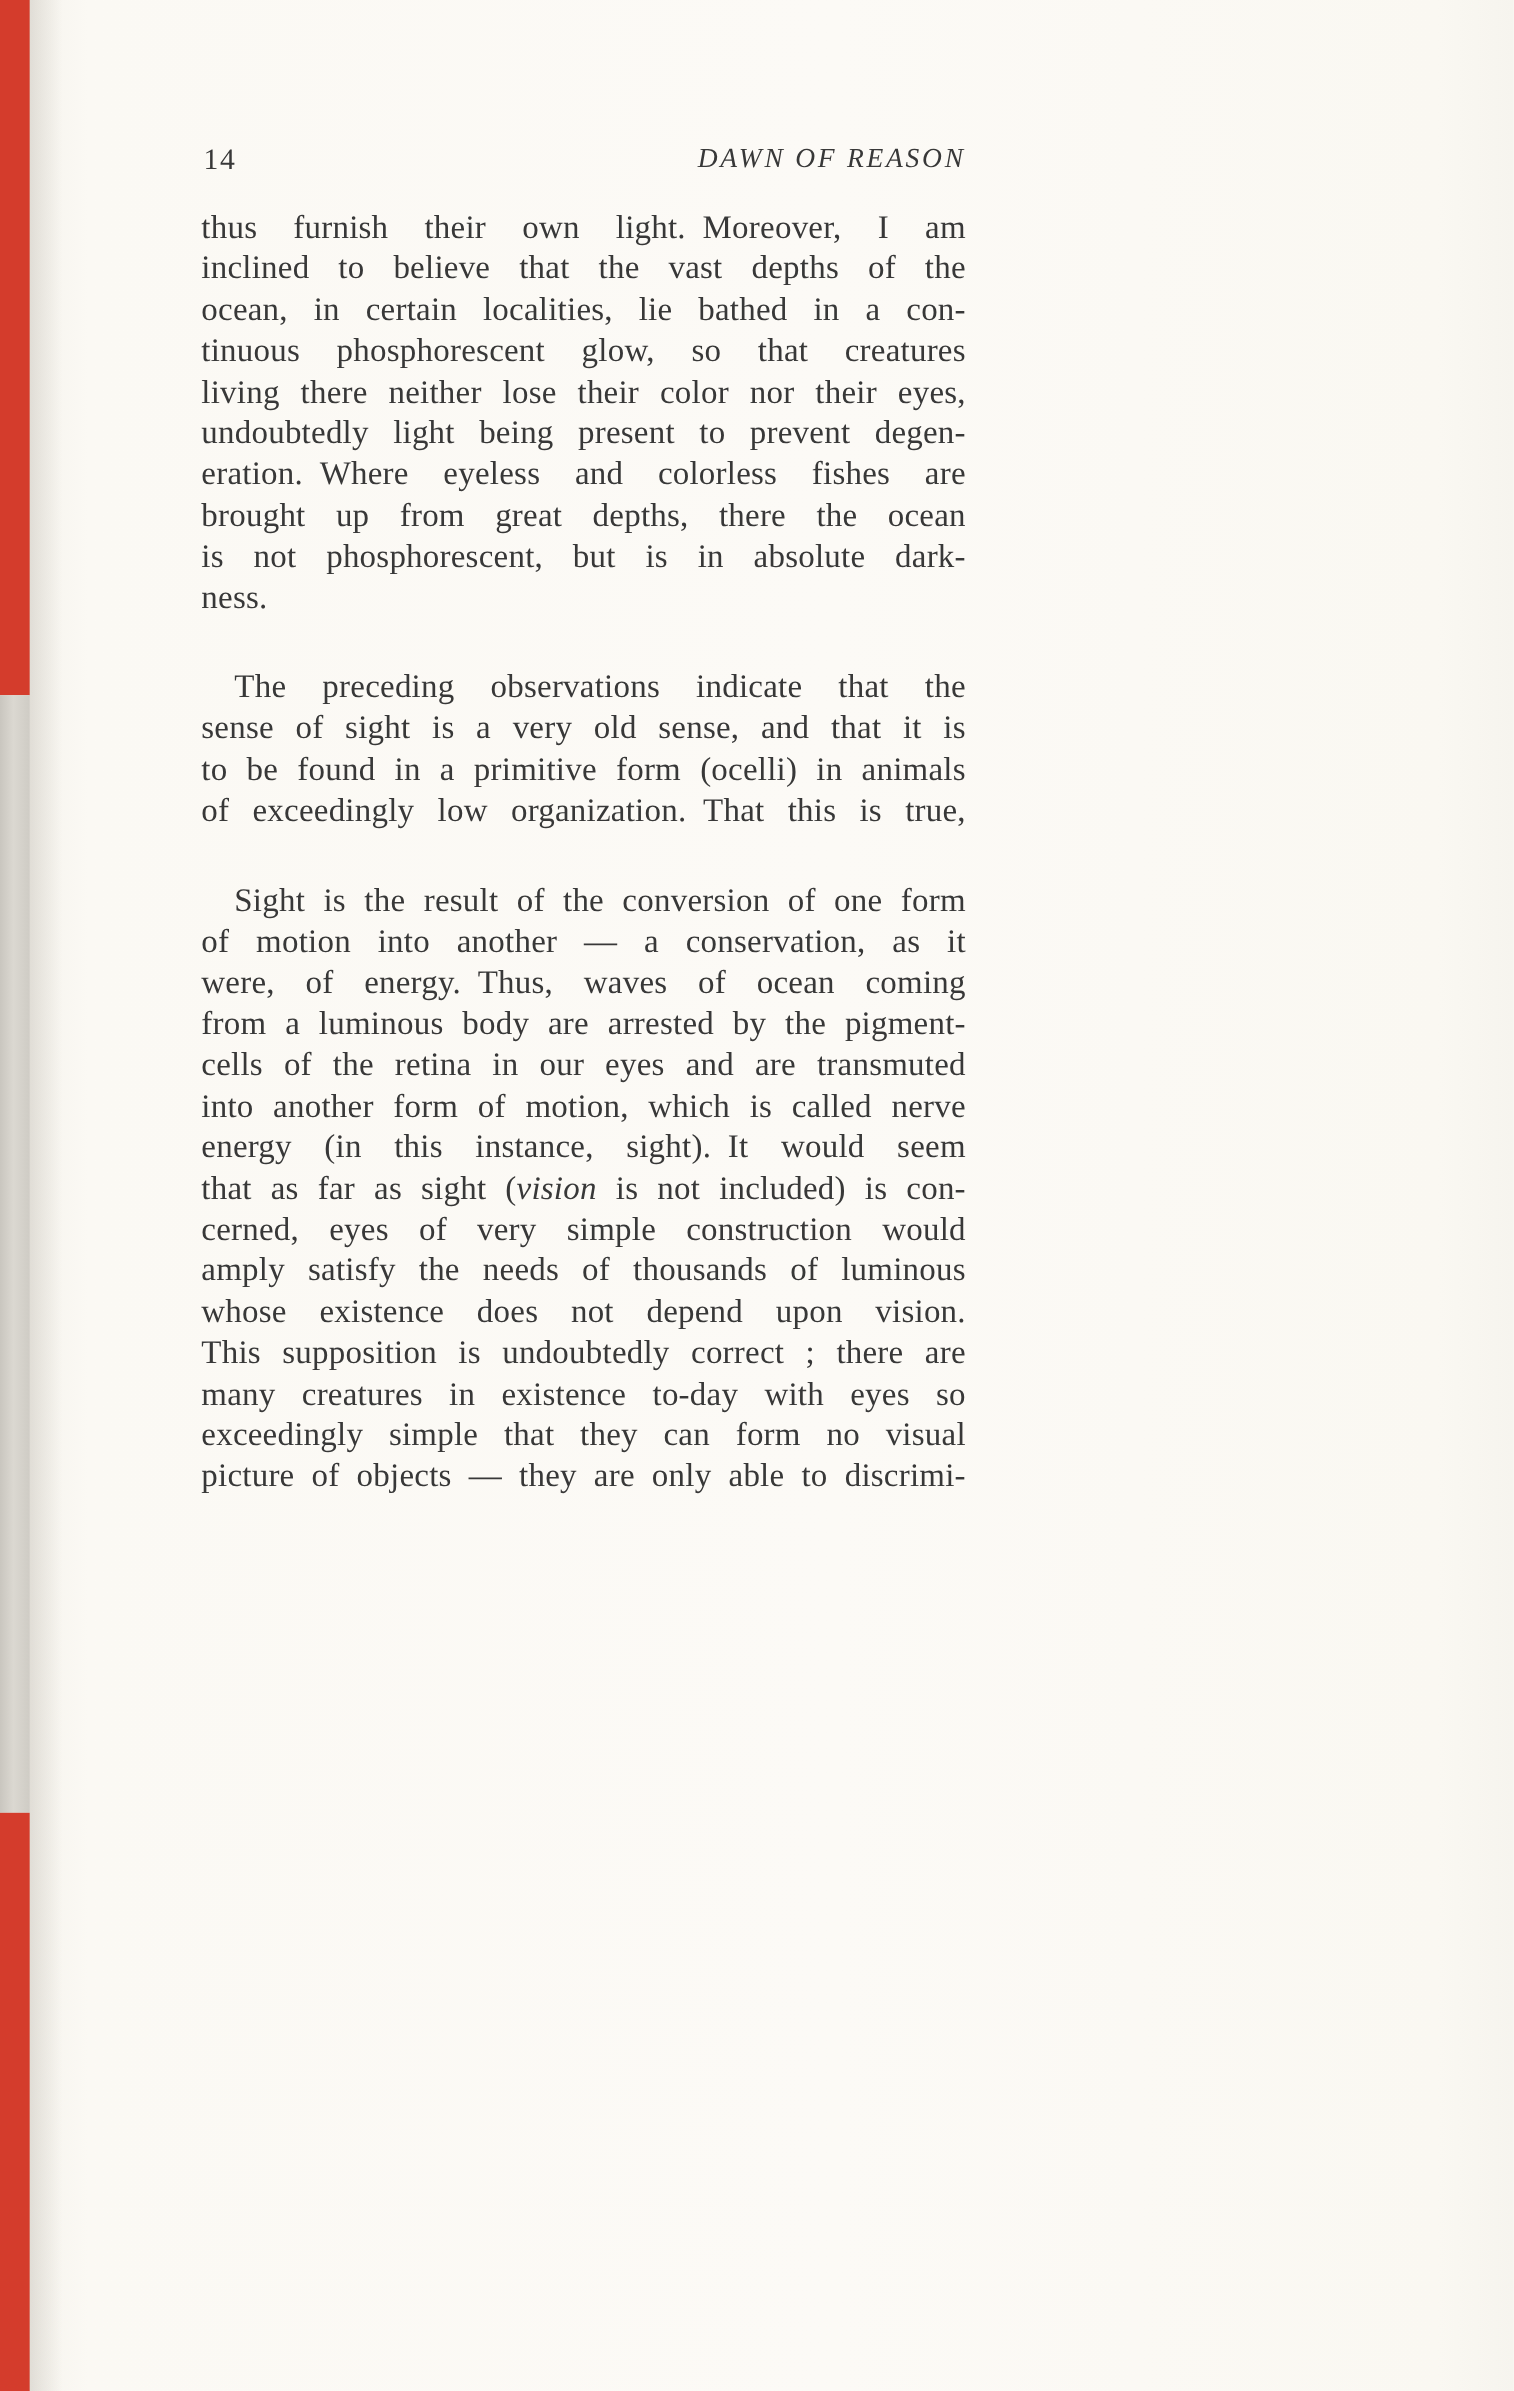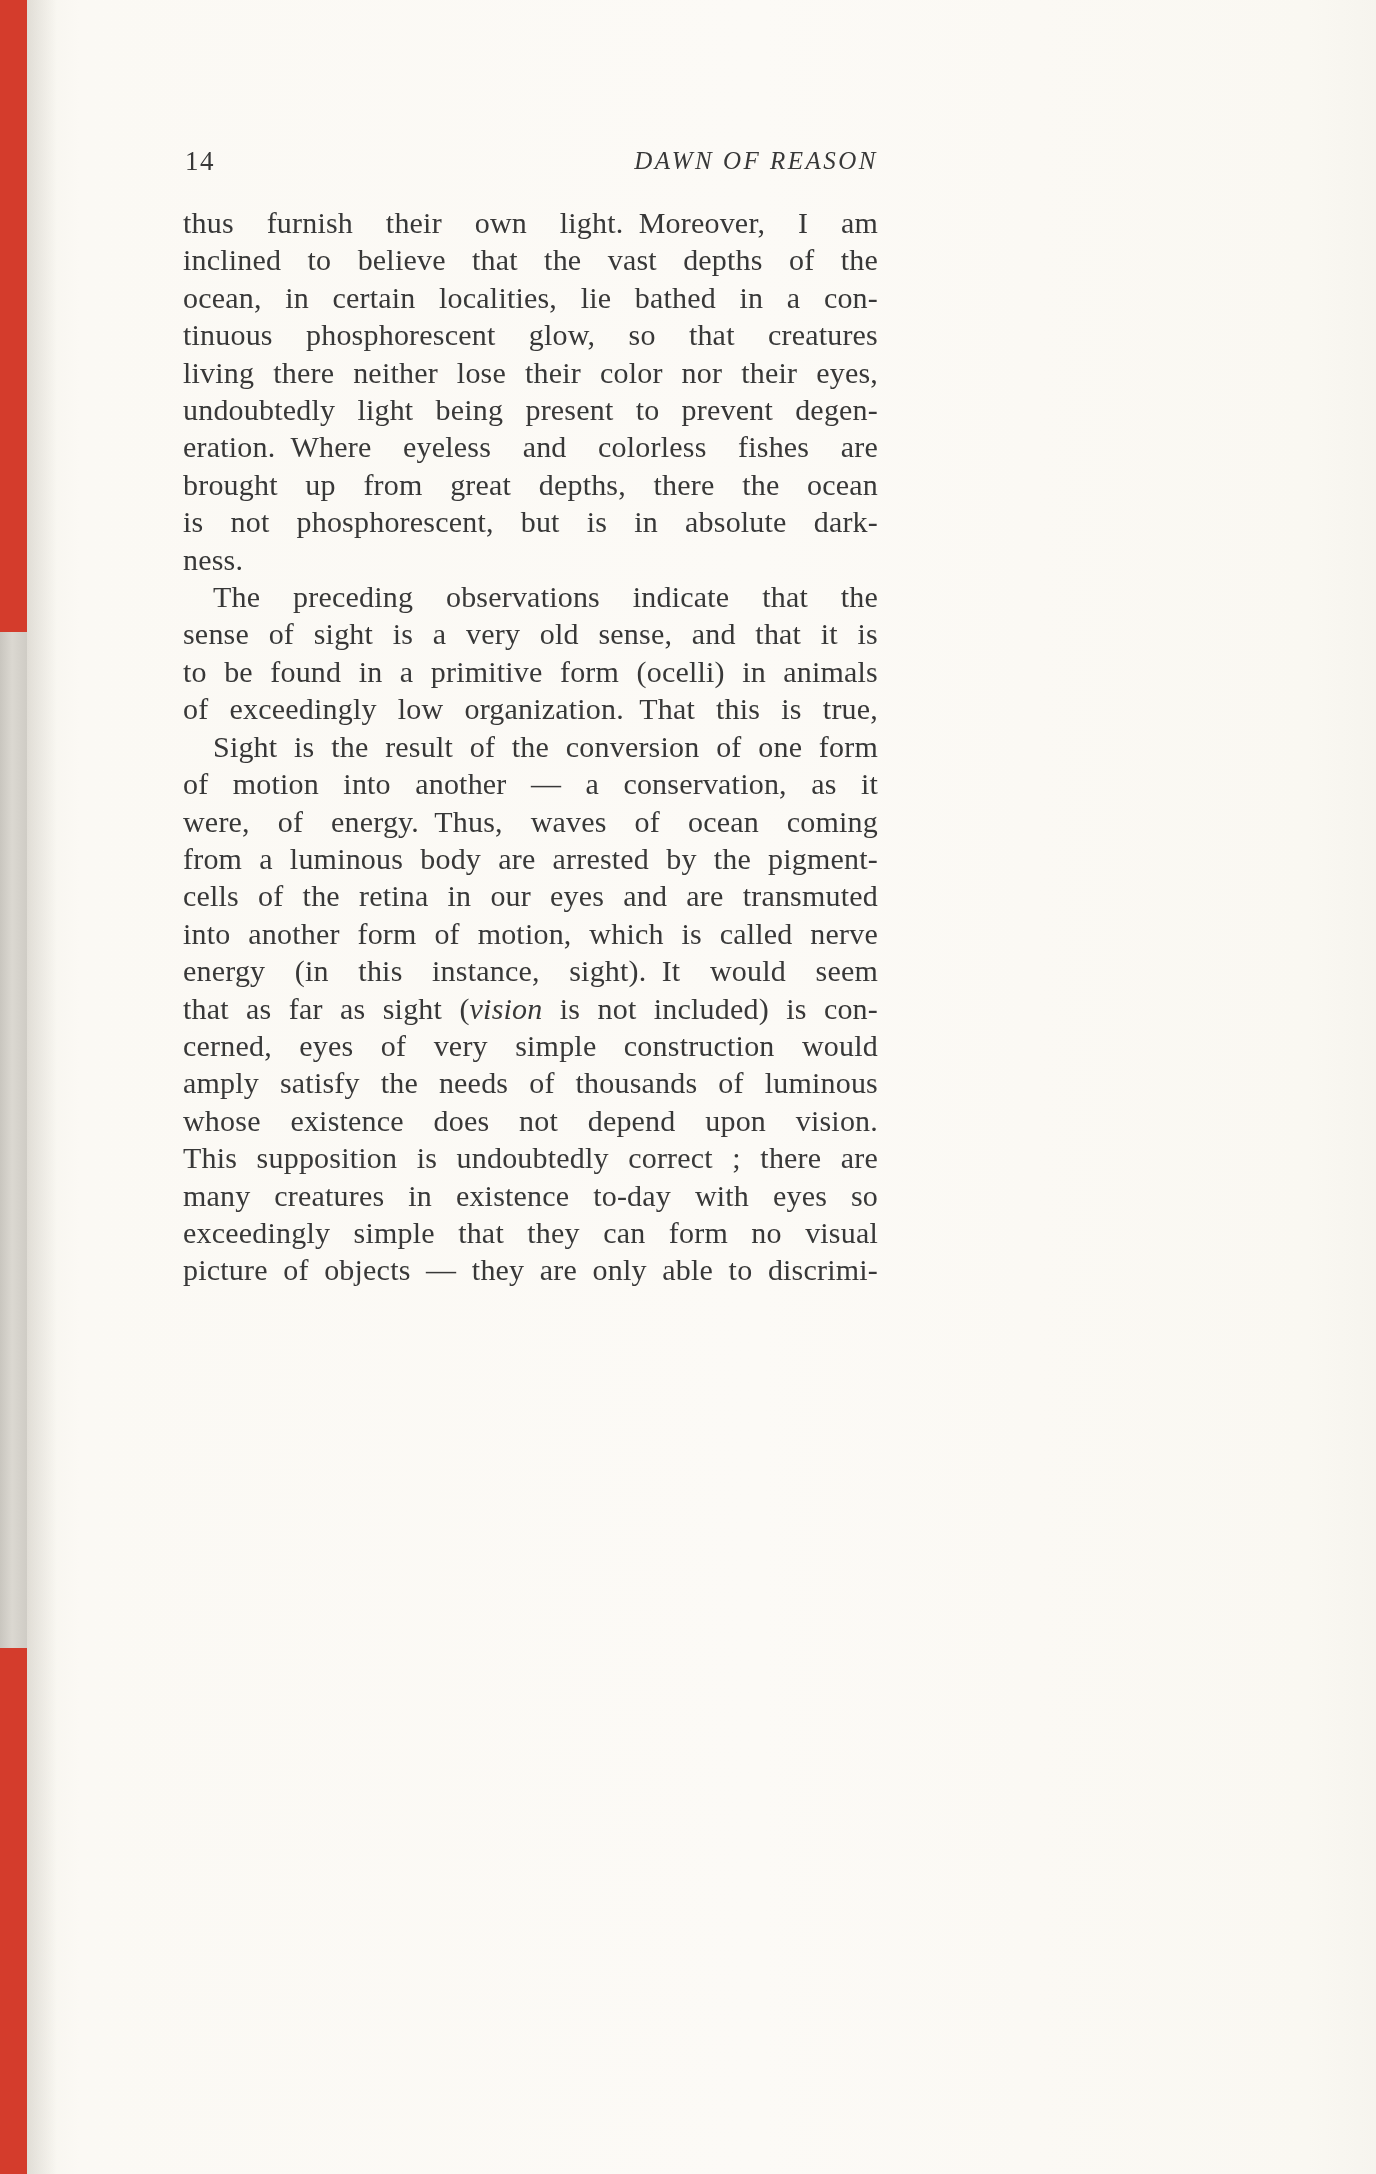--- a/index.html
+++ b/index.html
@@ -45,21 +45,21 @@
   .binding-gray {
     position: absolute;
     left: 0; top: 632px;
     width: 27px; height: 1016px;
     background: linear-gradient(90deg, #c9c6bf 0%, #dbd8d1 45%, #cfccc5 100%);
   }
   
   .text-block {
     position: absolute;
     left: 183px;
-    top: 144px;
+    top: 128px;
     width: 695px;
   }
   .running-head {
     position: relative;
     height: 40px;
     margin-bottom: 20px;
   }
   .page-number {
     position: absolute;
     left: 2px; top: 2px;
@@ -86,20 +86,21 @@
     text-align-last: justify;
     -moz-text-align-last: justify;
     white-space: normal;
   }
   .line.last {
     text-align-last: left;
     -moz-text-align-last: left;
   }
   .para.indent .line:first-child {
     text-indent: 30px;
+    margin-top: 44px;
   }
   .line i { font-style: italic; }
 </style>
 </head>
 <body>
 
 <div class="scan">
   <div class="binding">
     <div class="binding-red top"></div>
     <div class="binding-gray"></div>

